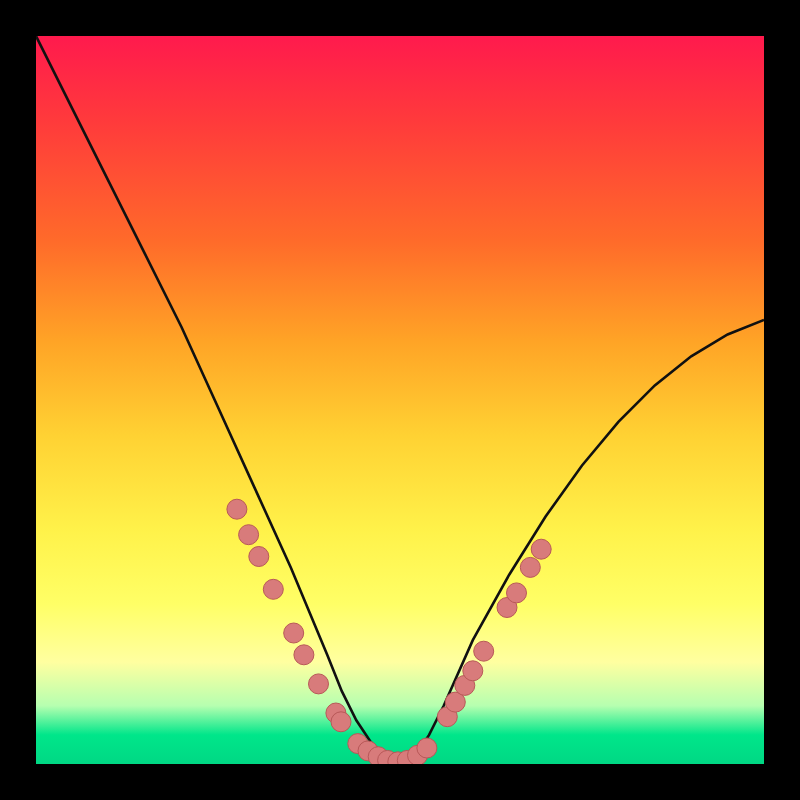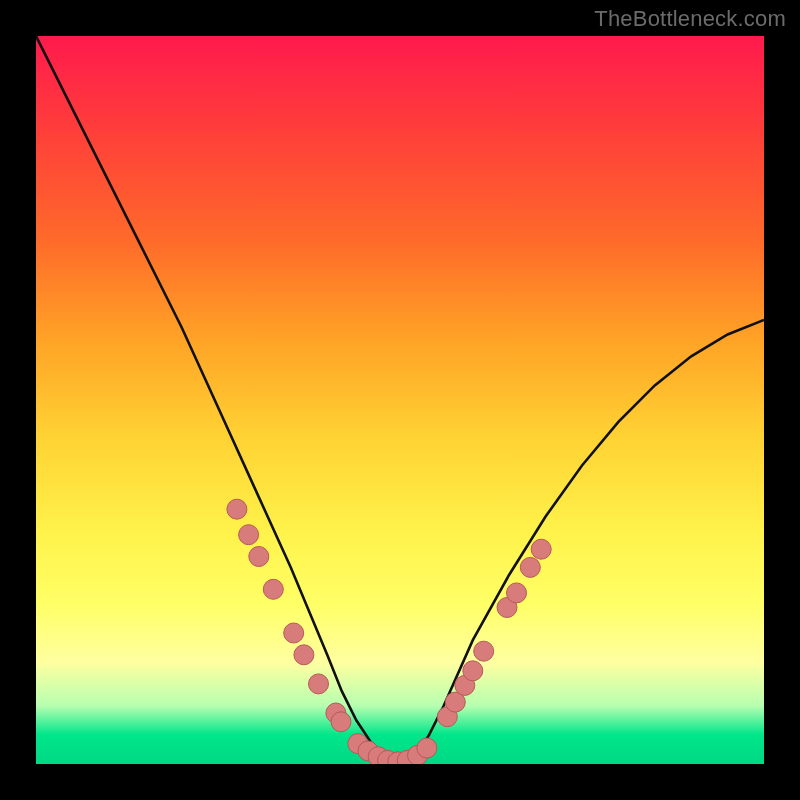--- a/index.html
+++ b/index.html
@@ -51,21 +51,20 @@
     left: 0;
     top: 0;
     width: 728px;
     height: 728px;
   }
 </style>
 </head>
 <body>
 
 <div class="frame">
-  <div class="watermark">TheBottleneck.com</div>
   <div class="plot">
     <svg class="curve" viewBox="0 0 728 728">
       <path id="curve-path" d="M0.0 0.0 L36.4 72.8 L72.8 145.6 L109.2 218.4 L145.6 291.2 L182.0 371.3 L218.4 451.4 L254.8 531.4 L291.2 618.8 L305.8 655.2 L320.3 684.3 L334.9 706.2 L349.4 720.7 L364.0 728.0 L378.6 720.7 L393.1 698.9 L407.7 669.8 L436.8 604.2 L473.2 538.7 L509.6 480.5 L546.0 429.5 L582.4 385.8 L618.8 349.4 L655.2 320.3 L691.6 298.5 L728.0 283.9" fill="none" stroke="#111111" stroke-width="2.6"></path>
       <g id="marker-group">
           <circle cx="200.9" cy="473.2" r="10" fill="#d87b7b" stroke="#b85858" stroke-width="1"></circle>
           <circle cx="212.6" cy="498.7" r="10" fill="#d87b7b" stroke="#b85858" stroke-width="1"></circle>
           <circle cx="222.8" cy="520.5" r="10" fill="#d87b7b" stroke="#b85858" stroke-width="1"></circle>
           <circle cx="237.3" cy="553.3" r="10" fill="#d87b7b" stroke="#b85858" stroke-width="1"></circle>
           <circle cx="257.7" cy="597.0" r="10" fill="#d87b7b" stroke="#b85858" stroke-width="1"></circle>
           <circle cx="267.9" cy="618.8" r="10" fill="#d87b7b" stroke="#b85858" stroke-width="1"></circle>

